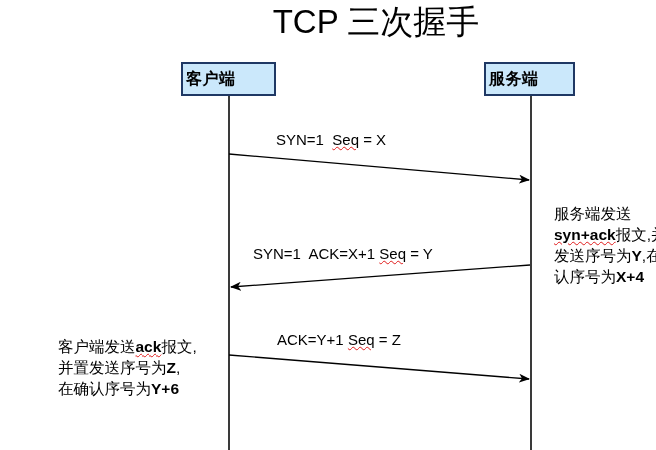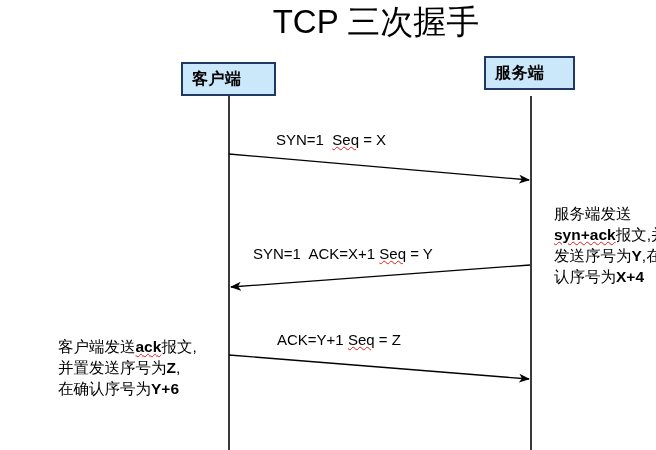--- a/index.html
+++ b/index.html
@@ -36,25 +36,25 @@
   .actor-box {
     position: absolute;
     background: #cbe8fb;
     border: 2px solid #1f3864;
     box-sizing: border-box;
     display: flex;
     align-items: center;
     justify-content: flex-start;
     font-size: 16px;
     font-weight: bold;
-    padding-left: 9px;
+    padding-left: 3px;
     letter-spacing: 0.5px;
   }
   #actor-client { left: 133px; top: 62px; width: 95px; height: 34px; }
-  #actor-server { left: 436px; top: 56px; width: 91px; height: 34px; }
+  #actor-server { left: 436px; top: 62px; width: 91px; height: 34px; }
 
   
   .lifeline {
     position: absolute;
     width: 2px;
     background: #3a3a3a;
     top: 96px;
     height: 354px;
   }
   #lifeline-client { left: 180px; }

